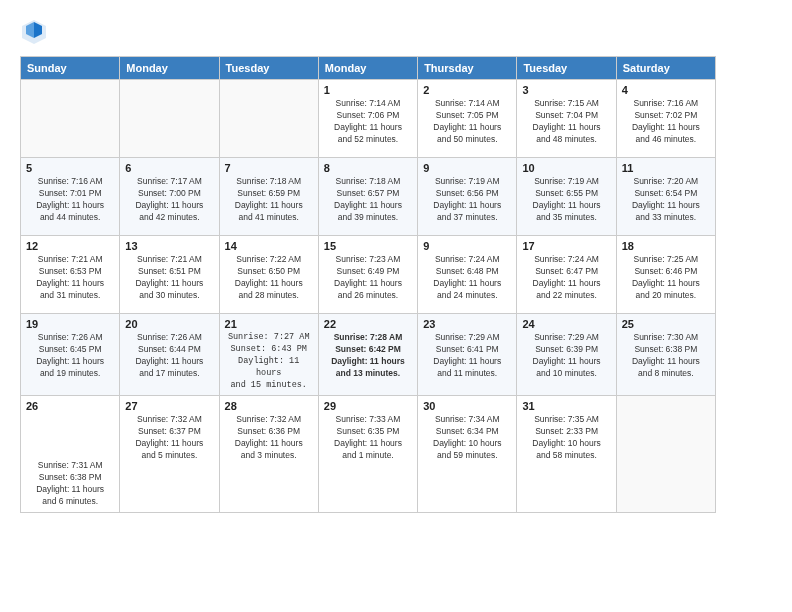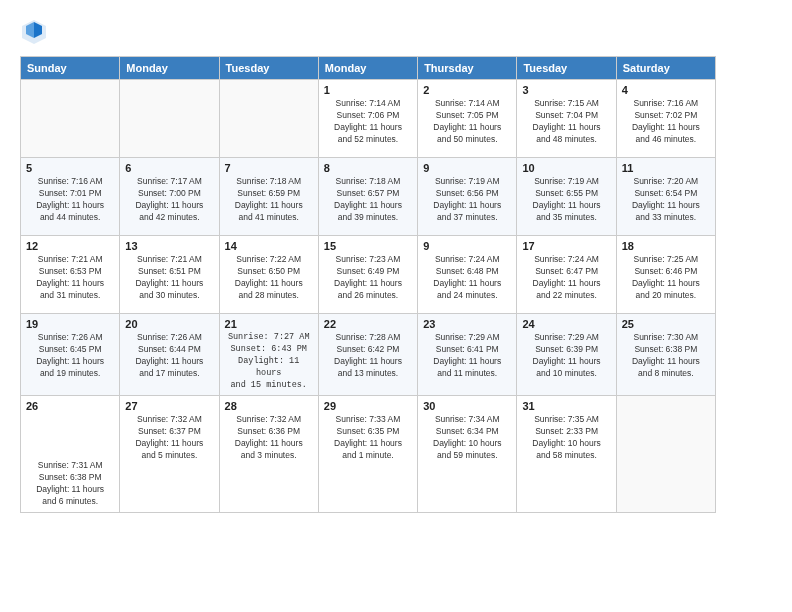--- a/index.html
+++ b/index.html
@@ -272,21 +272,21 @@
           </td>
           <td>
             <div class="day-number">21</div>
             <div class="day-info" style="white-space: pre-line; font-family: Liberation Mono, monospace;">Sunrise: 7:27 AM
 Sunset: 6:43 PM
 Daylight: 11 hours
 and 15 minutes.</div>
           </td>
           <td>
             <div class="day-number">22</div>
-            <div class="day-info" style="white-space: pre-line;">Sunrise: 7:28 AM
+            <div class="day-info" style="white-space: pre-line; font-weight: bold;">Sunrise: 7:28 AM
 Sunset: 6:42 PM
 Daylight: 11 hours
 and 13 minutes.</div>
           </td>
           <td>
             <div class="day-number">23</div>
             <div class="day-info" style="white-space: pre-line;">Sunrise: 7:29 AM
 Sunset: 6:41 PM
 Daylight: 11 hours
 and 11 minutes.</div>

